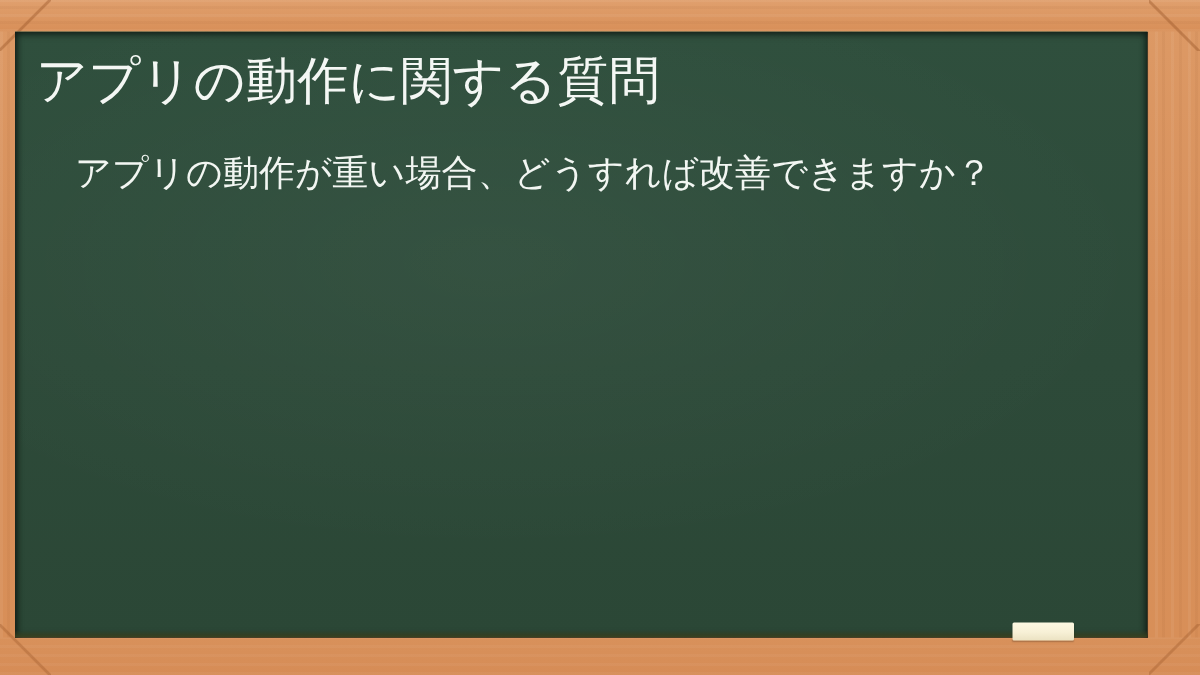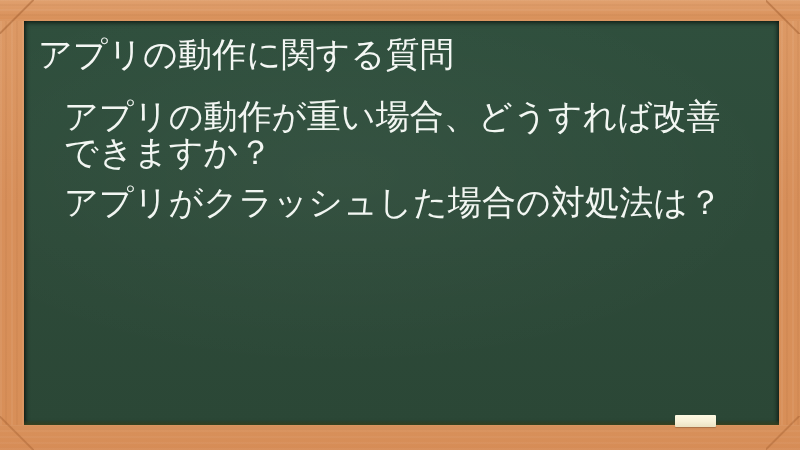--- a/index.html
+++ b/index.html
@@ -79,21 +79,21 @@
     pointer-events: none;
   }
   .mitre.tl { top: 0;    left: 0;    background: linear-gradient(135deg, transparent 46%, rgba(150,82,36,0.40) 48%, rgba(150,82,36,0.40) 50%, transparent 52%); }
   .mitre.tr { top: 0;    right: 0;   background: linear-gradient(45deg,  transparent 46%, rgba(150,82,36,0.40) 48%, rgba(150,82,36,0.40) 50%, transparent 52%); }
   .mitre.bl { bottom: 0; left: 0;    background: linear-gradient(45deg,  transparent 46%, rgba(150,82,36,0.33) 48%, rgba(150,82,36,0.33) 50%, transparent 52%); }
   .mitre.br { bottom: 0; right: 0;   background: linear-gradient(135deg, transparent 46%, rgba(150,82,36,0.33) 48%, rgba(150,82,36,0.33) 50%, transparent 52%); }
 
   
   .board {
     position: absolute;
-    left: 24px;
+    left: 10px;
     top: 21px;
     width: 755px;
     height: 404px;
     background:
       radial-gradient(ellipse 85% 70% at 42% 38%, rgba(255,255,255,0.035) 0%, rgba(255,255,255,0.0) 70%),
       linear-gradient(180deg, #2f4f3d 0%, #2d4a39 55%, #2b4736 100%);
     box-shadow:
       inset 0 2px 5px rgba(0,0,0,0.42),
       inset 2px 0 4px rgba(0,0,0,0.30),
       inset -2px 0 4px rgba(0,0,0,0.24),
@@ -132,21 +132,21 @@
     white-space: nowrap;
   }
 
   .bullet-list {
     list-style: none;
     margin: 22px 0 0 0;
     padding: 0 28px 0 26px;
   }
   .bullet-item {
     color: #f2f6f2;
-    font-size: 34px;
+    font-size: 24px;
     line-height: 36px;
     font-weight: 400;
     letter-spacing: 0.1px;
     margin: 0 0 14px 0;
   }
   .bullet-item:last-child { margin-bottom: 0; }
 
   
   .chalk-stick {
     position: absolute;
@@ -173,21 +173,20 @@
     <div class="mitre br"></div>
   </div>
 
   <div class="board">
     <div class="board-content">
 
       <h1 class="slide-title">アプリの動作に関する質問</h1>
 
       <ul class="bullet-list">
         <li class="bullet-item">アプリの動作が重い場合、どうすれば改善できますか？</li>
-        <li class="bullet-item">アプリがクラッシュした場合の対処法は？</li>
       </ul>
 
     </div>
     <div class="board-ledge-shadow"></div>
   </div>
 
   <div class="chalk-stick"></div>
 
 </div>
 

